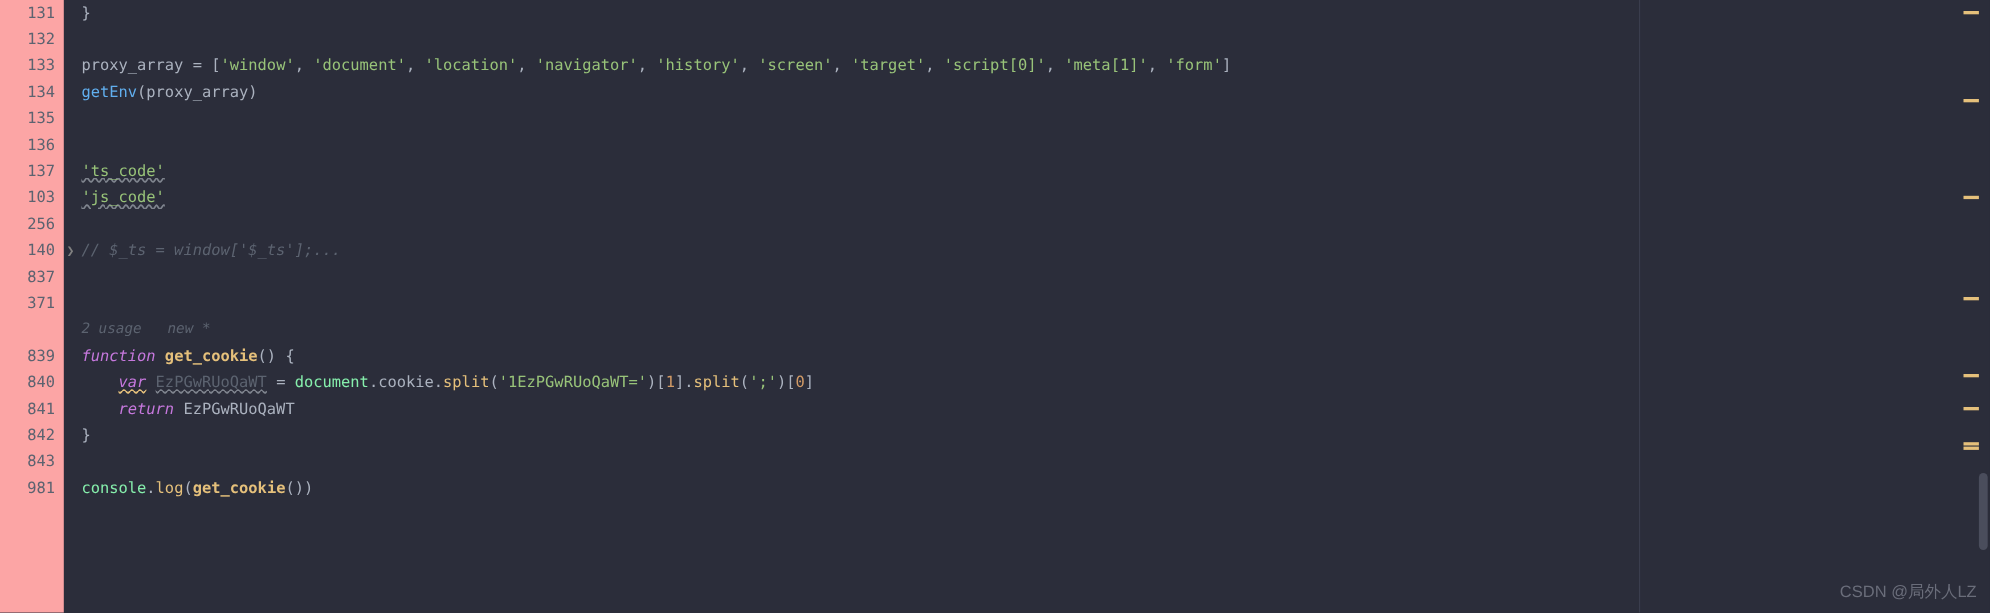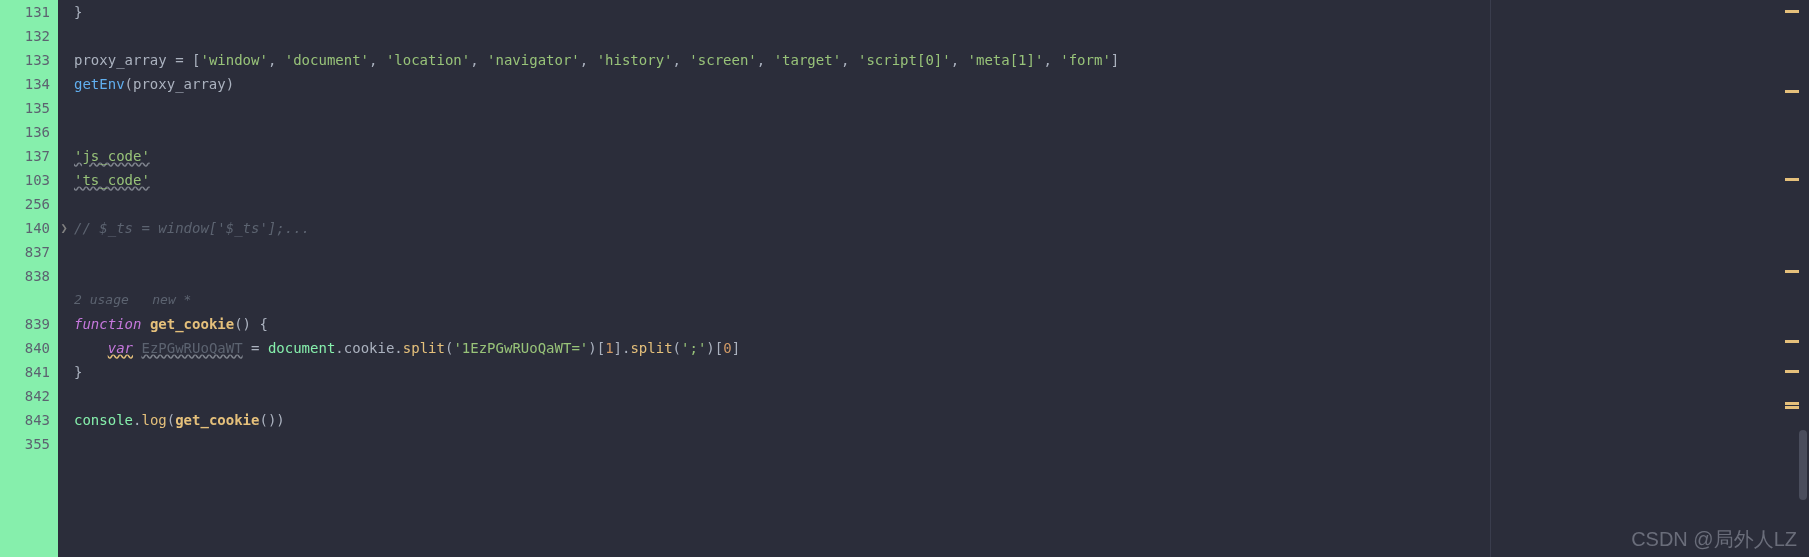--- a/index.html
+++ b/index.html
@@ -13,21 +13,21 @@
   height: 557px;
   overflow: hidden;
   position: relative;
 }
 .editor {
   display: flex;
   height: 100%;
 }
 .gutter {
   width: 58px;
-  background: #86efac;
+  background: #fca5a5;
   text-align: right;
   padding-right: 8px;
   color: #5c6370;
   user-select: none;
   flex-shrink: 0;
 }
 .gutter .ln { height: 24px; }
 .fold-col {
   width: 12px;
   flex-shrink: 0;
@@ -76,21 +76,21 @@
   width: 8px;
   height: 70px;
   background: #4a4d5c;
   border-radius: 4px;
 }
 .watermark {
   position: absolute;
   right: 12px;
   bottom: 6px;
   color: #6a6d7a;
-  font-size: 20px;
+  font-size: 15px;
   font-family: sans-serif;
 }
 .c-op { color: #abb2bf; }
 .c-punc { color: #abb2bf; }
 .c-str { color: #98c379; }
 .c-fn { color: #61afef; }
 .c-kw { color: #c678dd; font-style: italic; }
 .c-call { color: #e5c07b; font-weight: bold; }
 .c-method { color: #e5c07b; }
 .c-num { color: #d19a66; }
@@ -111,28 +111,28 @@
       <div class="ln">132</div>
       <div class="ln">133</div>
       <div class="ln">134</div>
       <div class="ln">135</div>
       <div class="ln">136</div>
       <div class="ln">137</div>
       <div class="ln">103</div>
       <div class="ln">256</div>
       <div class="ln">140</div>
       <div class="ln">837</div>
-      <div class="ln">838</div>
+      <div class="ln">371</div>
       <div class="ln"></div>
       <div class="ln">839</div>
       <div class="ln">840</div>
       <div class="ln">841</div>
       <div class="ln">842</div>
       <div class="ln">843</div>
-      <div class="ln">355</div>
+      <div class="ln">981</div>
     </div>
   <div class="fold-col" id="foldcol">
       <div class="ln"></div>
       <div class="ln"></div>
       <div class="ln"></div>
       <div class="ln"></div>
       <div class="ln"></div>
       <div class="ln"></div>
       <div class="ln"></div>
       <div class="ln"></div>
@@ -150,29 +150,30 @@
     </div>
   <div class="code">
     <div class="ruler"></div>
 
     <div class="ln"><span class="c-punc">}</span></div>
     <div class="ln"></div>
     <div class="ln"><span class="c-usage">proxy_array</span><span class="c-op"> = </span><span class="c-punc">[</span><span class="c-str">'window'</span><span class="c-punc">, </span><span class="c-str">'document'</span><span class="c-punc">, </span><span class="c-str">'location'</span><span class="c-punc">, </span><span class="c-str">'navigator'</span><span class="c-punc">, </span><span class="c-str">'history'</span><span class="c-punc">, </span><span class="c-str">'screen'</span><span class="c-punc">, </span><span class="c-str">'target'</span><span class="c-punc">, </span><span class="c-str">'script[0]'</span><span class="c-punc">, </span><span class="c-str">'meta[1]'</span><span class="c-punc">, </span><span class="c-str">'form'</span><span class="c-punc">]</span></div>
     <div class="ln"><span class="c-fn">getEnv</span><span class="c-punc">(</span><span class="c-usage">proxy_array</span><span class="c-punc">)</span></div>
     <div class="ln"></div>
     <div class="ln"></div>
+    <div class="ln"><span class="c-special">'ts_code'</span></div>
     <div class="ln"><span class="c-special">'js_code'</span></div>
-    <div class="ln"><span class="c-special">'ts_code'</span></div>
     <div class="ln"></div>
     <div class="ln"><span class="c-comment">// $_ts = window['$_ts'];...</span></div>
     <div class="ln"></div>
     <div class="ln"></div>
     <div class="ln inlay">2 usage   new *</div>
     <div class="ln"><span class="c-kw">function</span><span> </span><span class="c-call">get_cookie</span><span class="c-punc">() {</span></div>
     <div class="ln"><span>    </span><span class="c-kw c-warn">var</span><span> </span><span class="c-hint">EzPGwRUoQaWT</span><span class="c-op"> = </span><span class="c-ident">document</span><span class="c-punc">.</span><span class="c-prop">cookie</span><span class="c-punc">.</span><span class="c-method">split</span><span class="c-punc">(</span><span class="c-str">'1EzPGwRUoQaWT='</span><span class="c-punc">)</span><span class="c-punc">[</span><span class="c-num">1</span><span class="c-punc">]</span><span class="c-punc">.</span><span class="c-method">split</span><span class="c-punc">(</span><span class="c-str">';'</span><span class="c-punc">)</span><span class="c-punc">[</span><span class="c-num">0</span><span class="c-punc">]</span></div>
+    <div class="ln"><span>    </span><span class="c-kw">return</span><span> </span><span class="c-usage">EzPGwRUoQaWT</span></div>
     <div class="ln"><span class="c-punc">}</span></div>
     <div class="ln"></div>
     <div class="ln"><span class="c-ident">console</span><span class="c-punc">.</span><span class="c-method">log</span><span class="c-punc">(</span><span class="c-call">get_cookie</span><span class="c-punc">()</span><span class="c-punc">)</span></div>
   </div>
 </div>
 
 <div class="minimap" id="minimap">
     <div class="mark" style="top: 10px;"></div>
     <div class="mark" style="top: 90px;"></div>
     <div class="mark" style="top: 178px;"></div>

